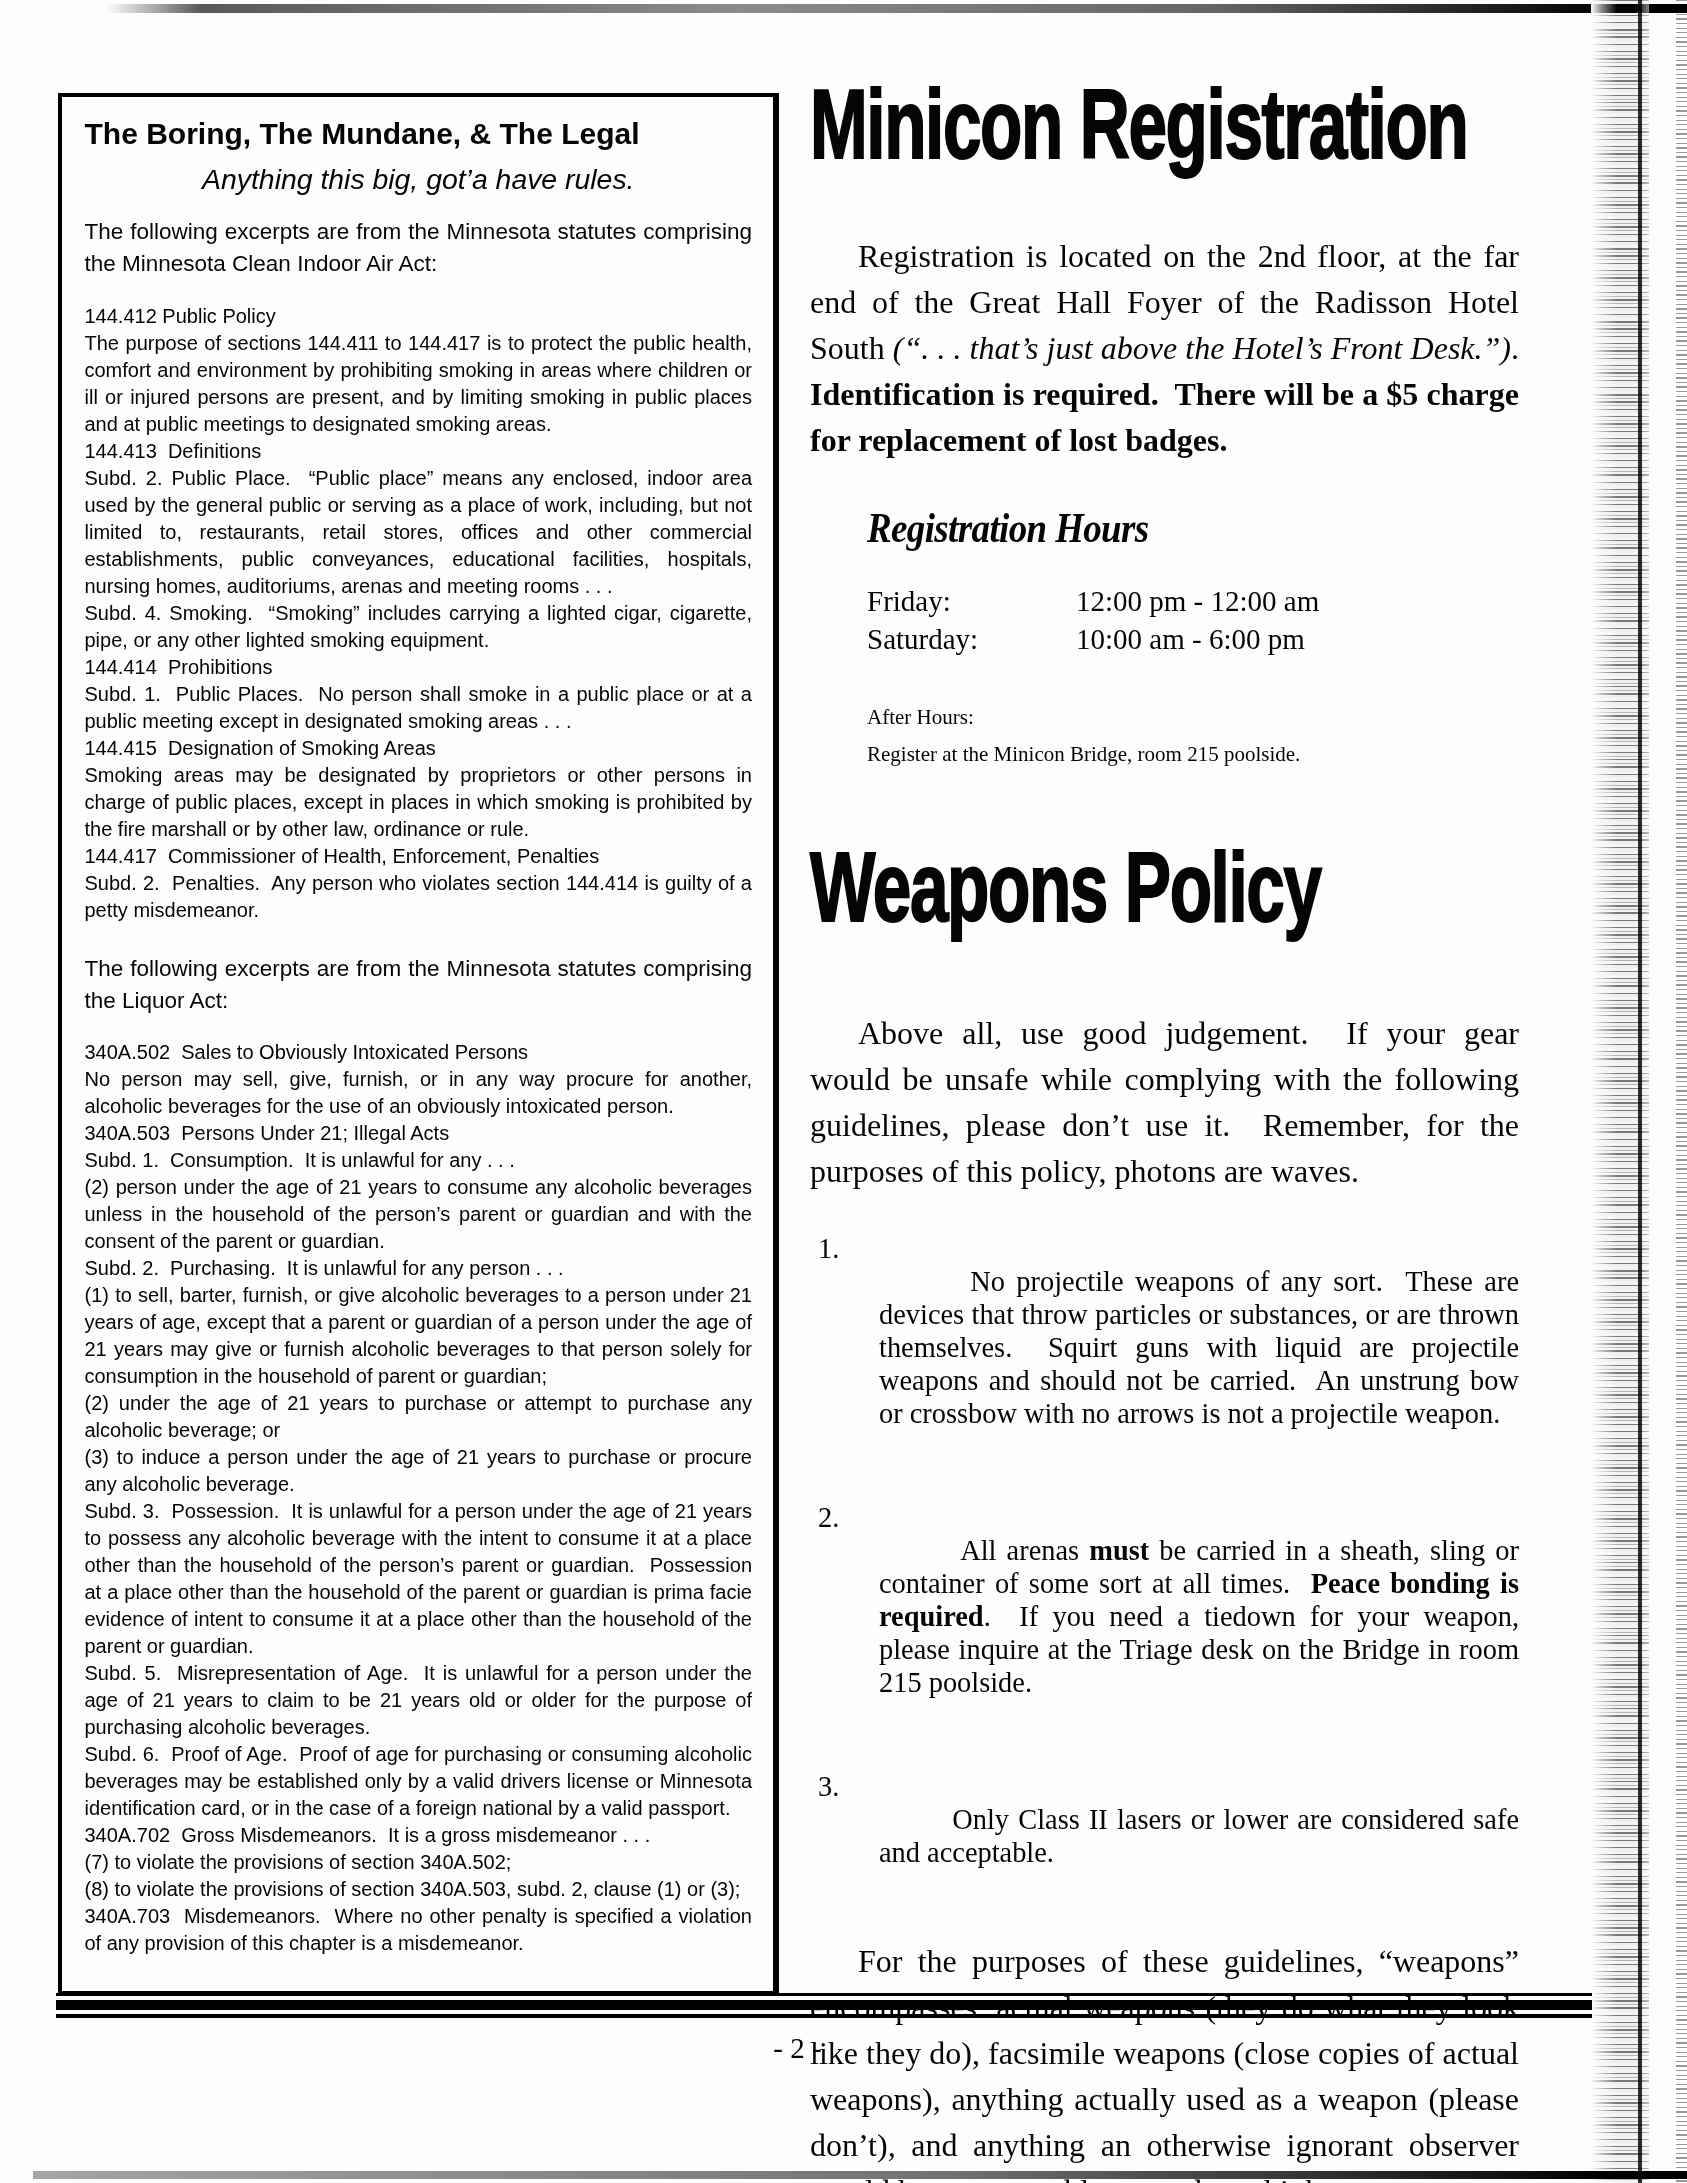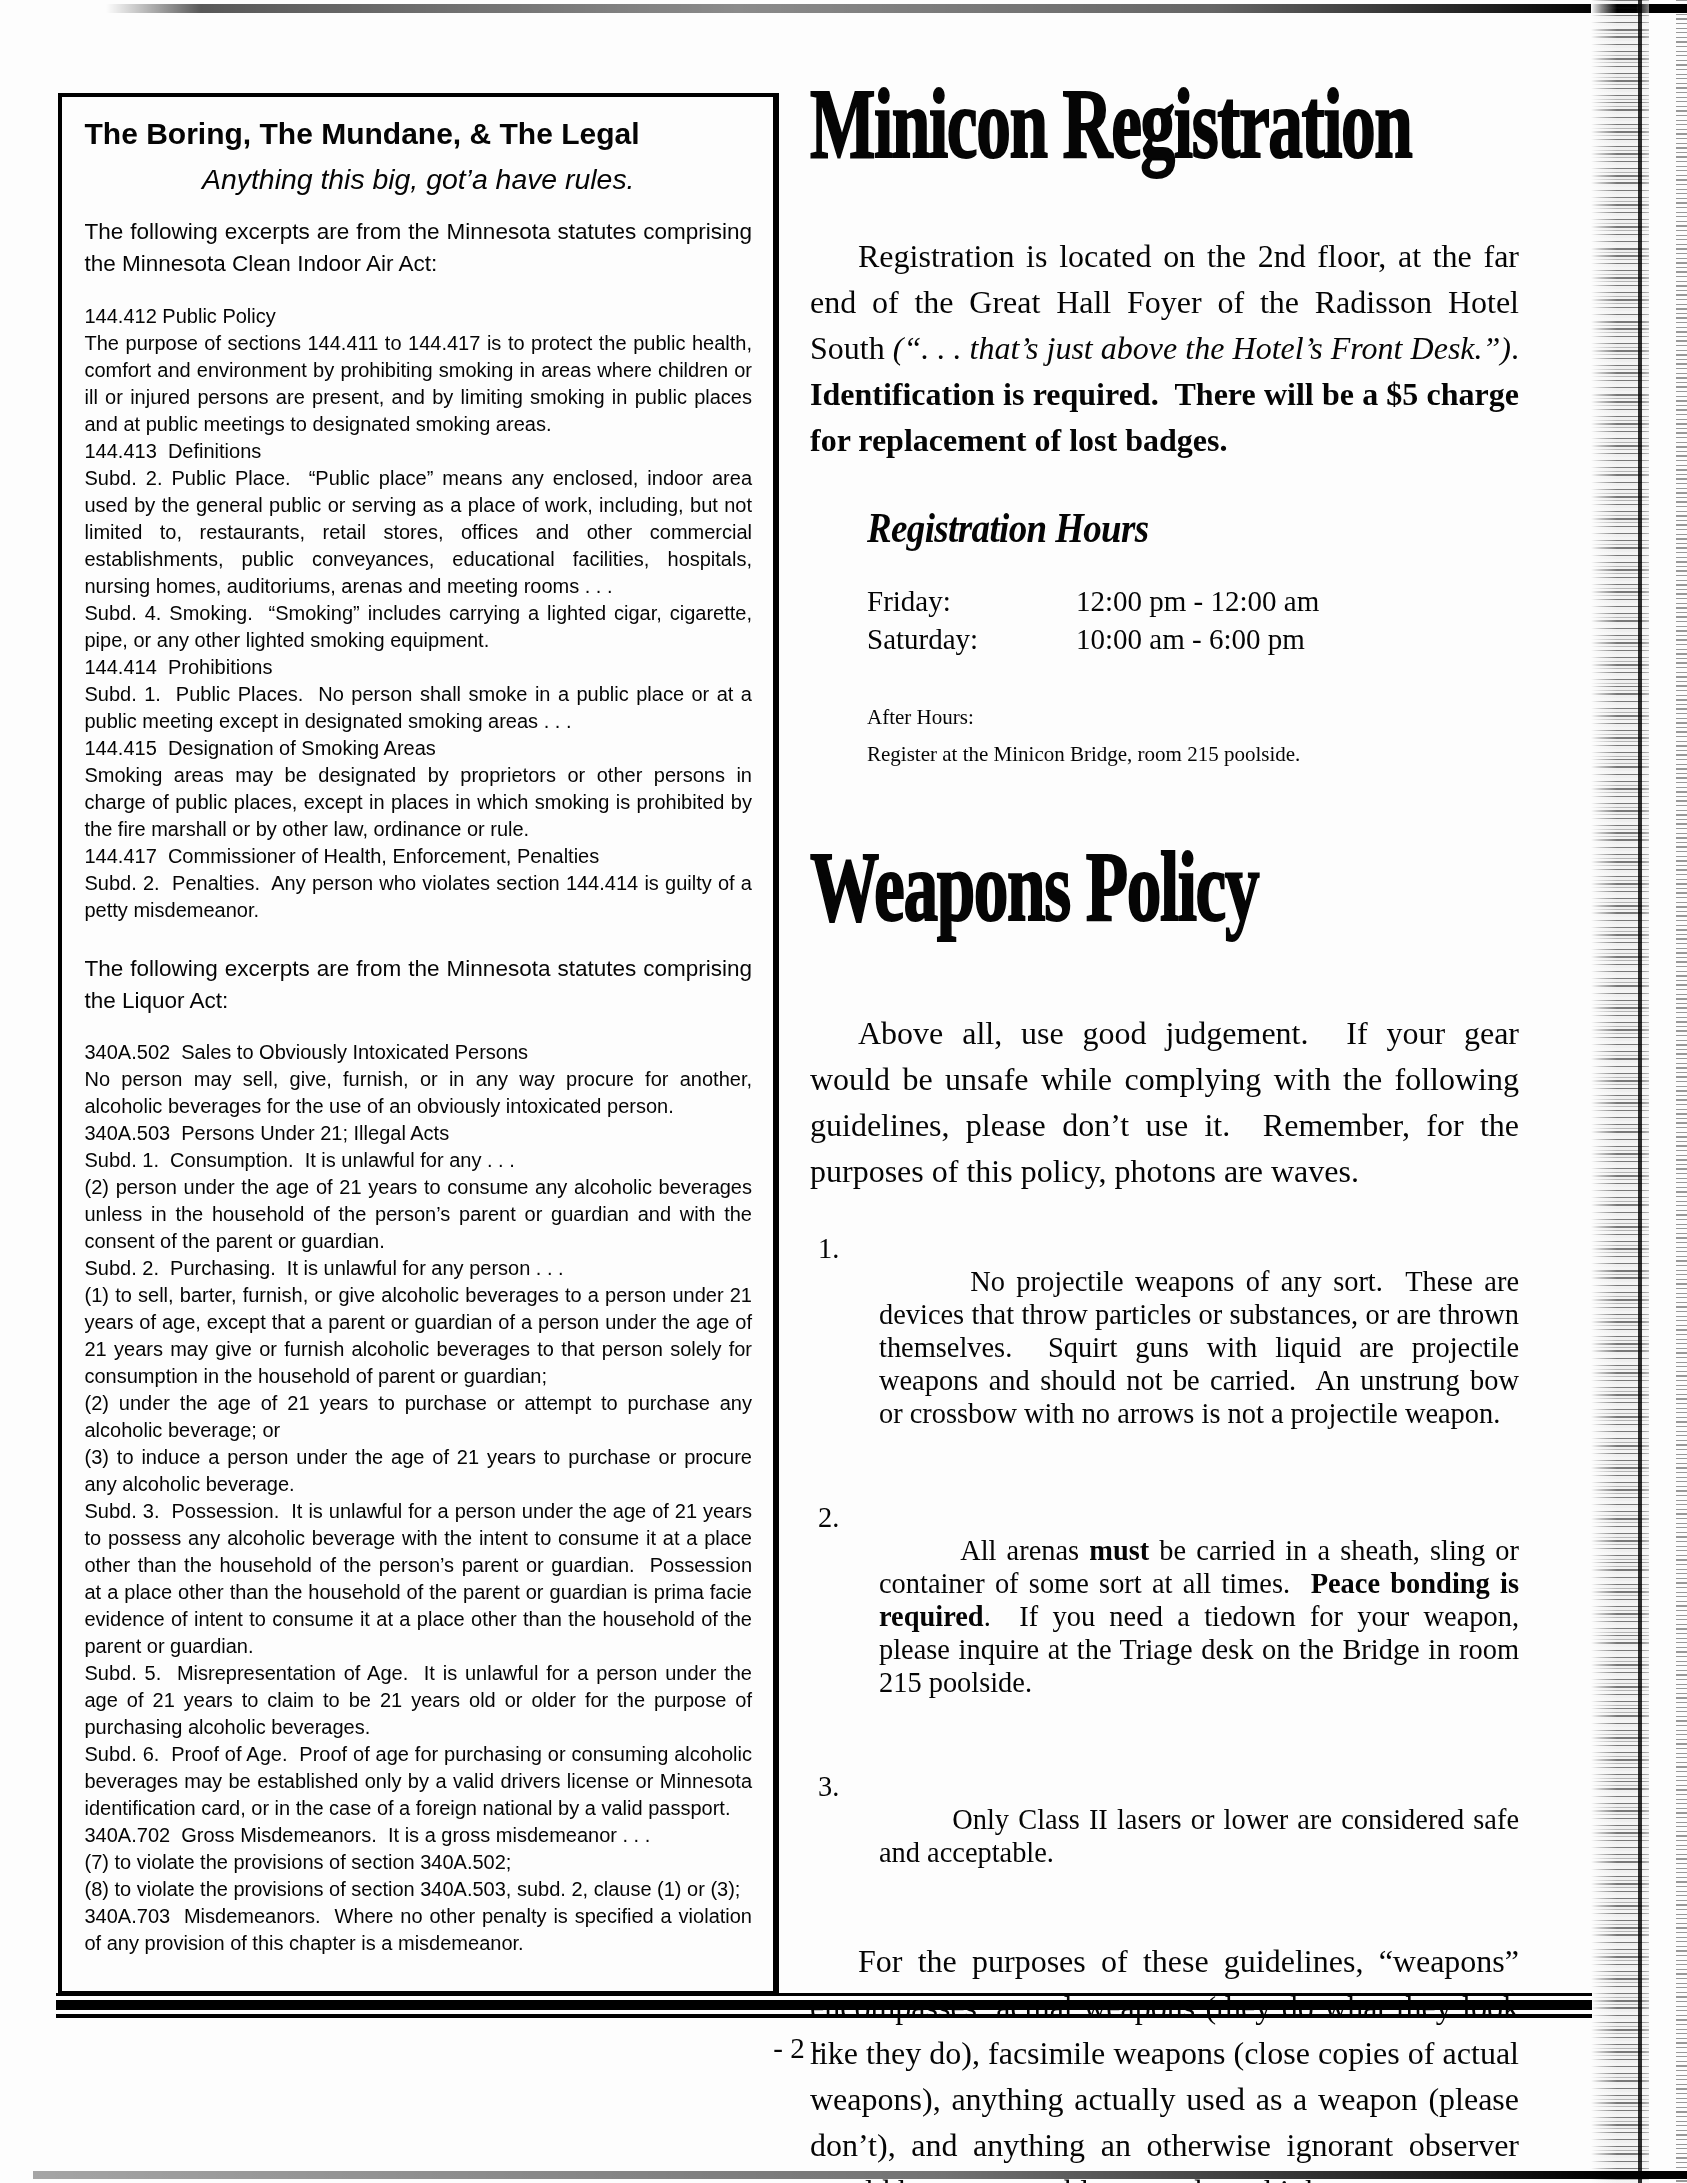--- a/index.html
+++ b/index.html
@@ -60,21 +60,21 @@
   .statute-line{
     font-size:20px;line-height:27px;
     text-align:justify;white-space:pre-wrap;
   }
   
   .right-col{
     position:absolute;left:810px;top:74px;width:709px;
     font-family:"Liberation Serif", serif;
   }
   .headline{
-    font-family:Liberation Serif, serif;
+    font-family:Liberation Sans, sans-serif;
     line-height:99px;height:101px;white-space:nowrap;
   }
   .hl-scale{
     display:inline-block;transform:scaleX(.70);transform-origin:0 62%;
     font-weight:900;font-size:99px;letter-spacing:-2px;
     -webkit-text-stroke:2px #050505;
   }
   .serif-para{
     font-size:32px;line-height:46px;
     text-align:justify;white-space:pre-wrap;

